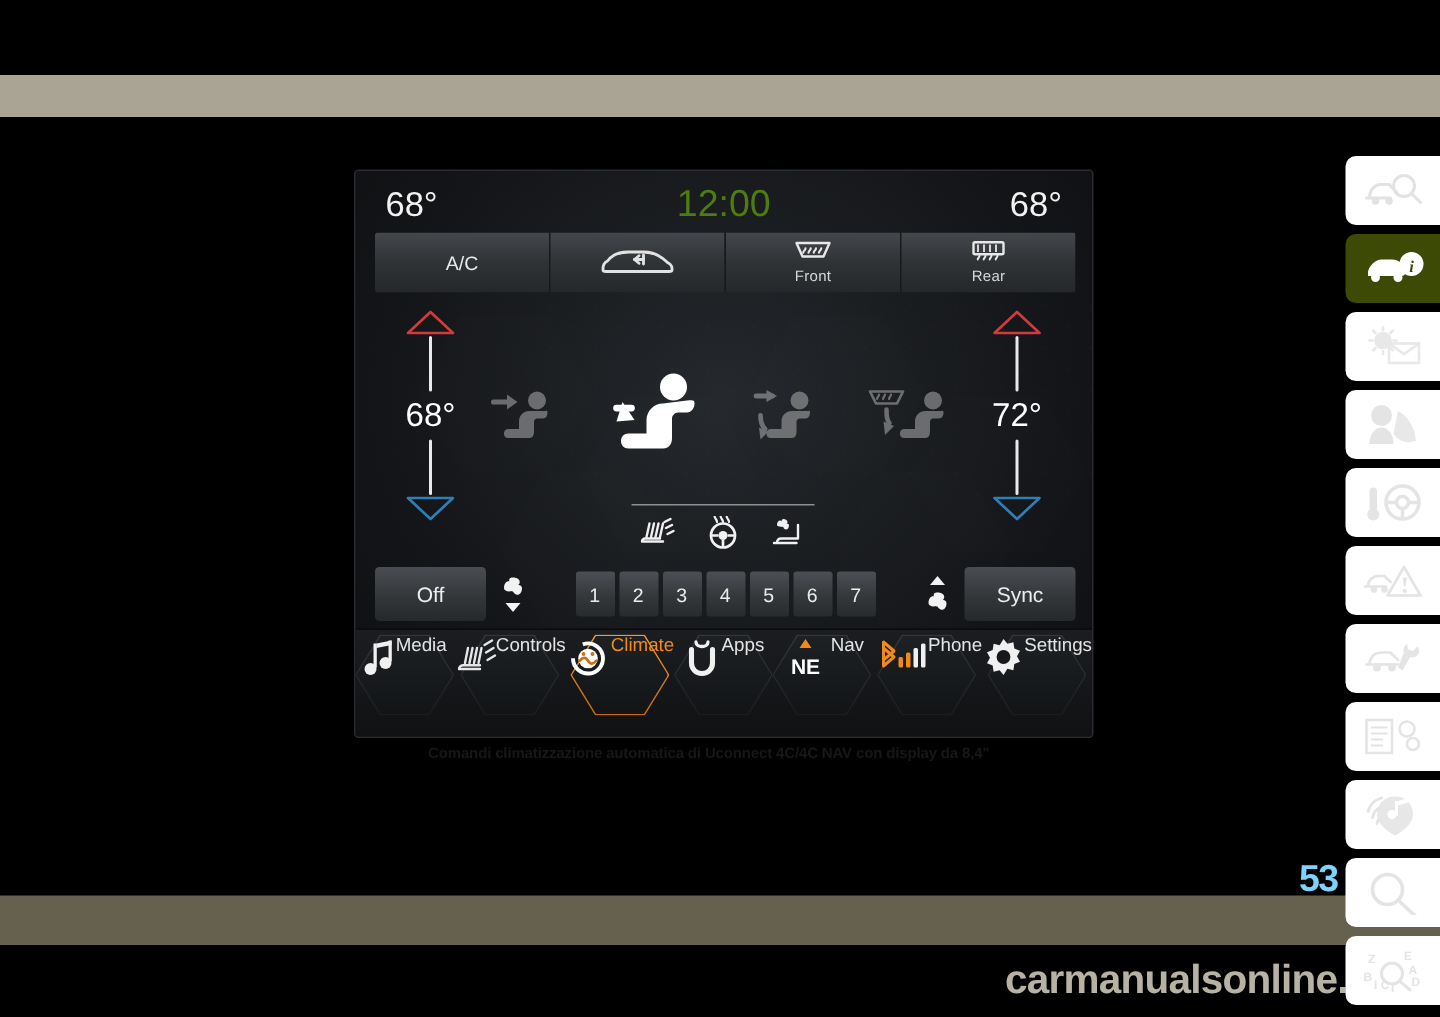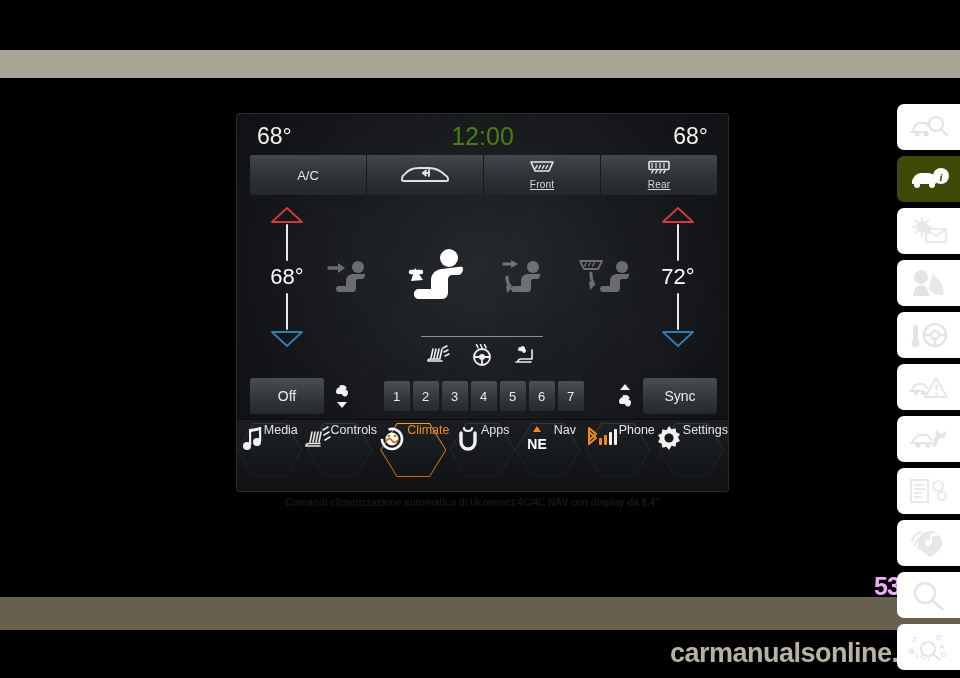--- a/index.html
+++ b/index.html
@@ -17,23 +17,22 @@
     background: #aaa494;
   }
   .band-bottom {
     position: absolute; left: 0; top: 597px; width: 960px; height: 33px;
     background: #66604f;
   }
 
   
   .page-number {
     position: absolute; left: 866px; top: 572px;
-    font-size: 25px; font-weight: bold; color: #f0abfc;
+    font-size: 25px; font-weight: bold; color: #7dd3fc;
     letter-spacing: -1px;
-    margin-left: 8px;
   }
 
   
   .watermark {
     position: absolute; left: 0; top: 638px; width: 960px;
     text-align: right; padding-right: 14px;
     font-size: 27px; font-weight: bold; color: #b7b2a4;
     letter-spacing: -0.5px;
   }
 
@@ -104,21 +103,21 @@
   .tbtn {
     flex: 1; position: relative;
     background: linear-gradient(180deg, #44474b 0%, #303336 50%, #25282b 100%);
     display: flex; flex-direction: column;
     align-items: center; justify-content: center;
     color: #e8e8e8; font-size: 13px;
     border-right: 1px solid #17191b;
   }
   .tbtn:last-child { border-right: none; }
   .tbtn.on { color: #f08a1e; }
-  .tbtn .sub { font-size: 10px; margin-top: 1px; color: #d8d8d8; letter-spacing: .2px; text-decoration: underline; }
+  .tbtn .sub { font-size: 10px; margin-top: 1px; color: #d8d8d8; letter-spacing: .2px; }
 
   
   .temp-col {
     position: absolute; top: 92px; width: 74px; height: 170px;
     display: flex; flex-direction: column; align-items: center; z-index: 4;
   }
   .temp-col.left { left: 13px; }
   .temp-col.right { right: 13px; }
   .tri-up-wrap, .tri-dn-wrap { position: relative; width: 34px; height: 18px; }
   .tri-up-wrap svg, .tri-dn-wrap svg { display:block; }

